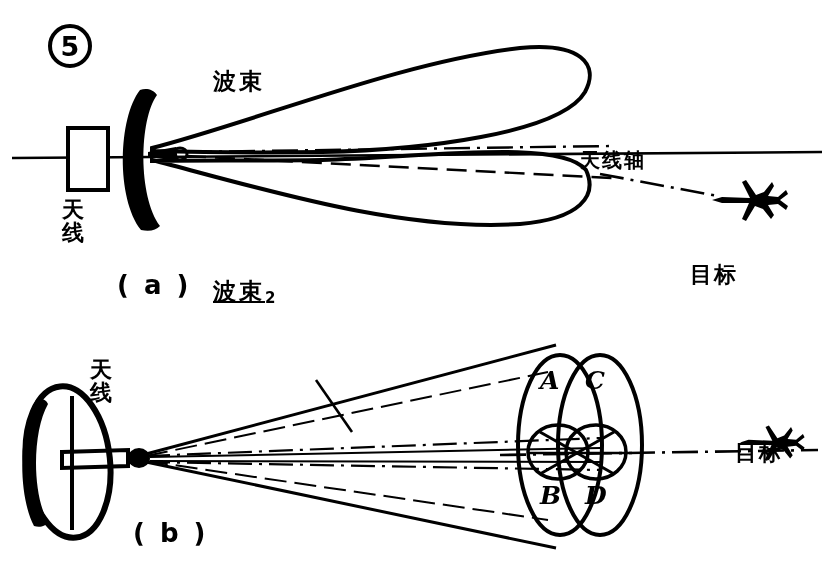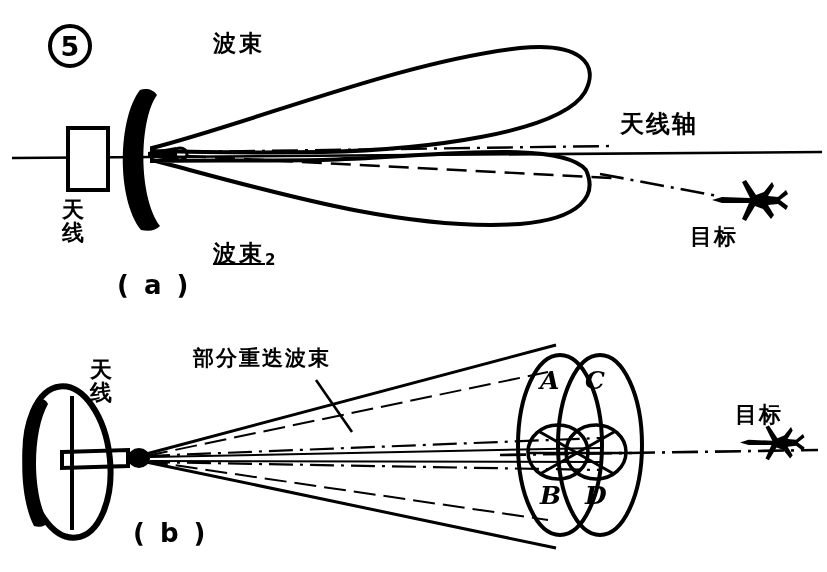--- a/index.html
+++ b/index.html
@@ -27,29 +27,30 @@
   }
   
   .lbl {
     position: absolute;
     color: #000000;
     font-family: "DejaVu Sans", sans-serif;
     font-weight: bold;
     white-space: nowrap;
     line-height: 1;
     letter-spacing: 1px;
+    margin-top: 38px;
   }
   .cjk {
     font-family: "DejaVu Sans", sans-serif;
     font-weight: bold;
   }
   .lbl-beam1   { left: 213px; top: 32px;  font-size: 23px; letter-spacing: 3px; }
   .lbl-beam2   { left: 213px; top: 242px; font-size: 23px; letter-spacing: 3px; text-decoration: underline; }
   .sub2        { font-size: 15px; letter-spacing: 0; vertical-align: -4px; }
-  .lbl-axis    { left: 620px; top: 112px; font-size: 24px; letter-spacing: 2px; }
+  .lbl-axis    { left: 580px; top: 112px; font-size: 20px; letter-spacing: 2px; }
   .lbl-target-a{ left: 690px; top: 226px; font-size: 22px; letter-spacing: 2px; }
   .lbl-target-b{ left: 735px; top: 404px; font-size: 22px; letter-spacing: 2px; }
   .lbl-overlap { left: 193px; top: 348px; font-size: 21px; letter-spacing: 2px; }
 
   
   .vstack {
     position: absolute;
     color: #000;
     font-weight: bold;
     font-size: 22px;
@@ -224,21 +225,20 @@
 
   <div class="lbl lbl-target-a cjk">目标</div>
 
   <div class="cap cap-a">( a )</div>
 
   <div class="vstack lbl-antenna-b">
     <span>天</span>
     <span>线</span>
   </div>
 
-  <div class="lbl lbl-overlap cjk">部分重迭波束</div>
 
   <div class="lbl lbl-target-b cjk">目标</div>
 
   <div class="quad quad-a">A</div>
   <div class="quad quad-c">C</div>
   <div class="quad quad-b">B</div>
   <div class="quad quad-d">D</div>
 
   <div class="cap cap-b">( b )</div>
 

